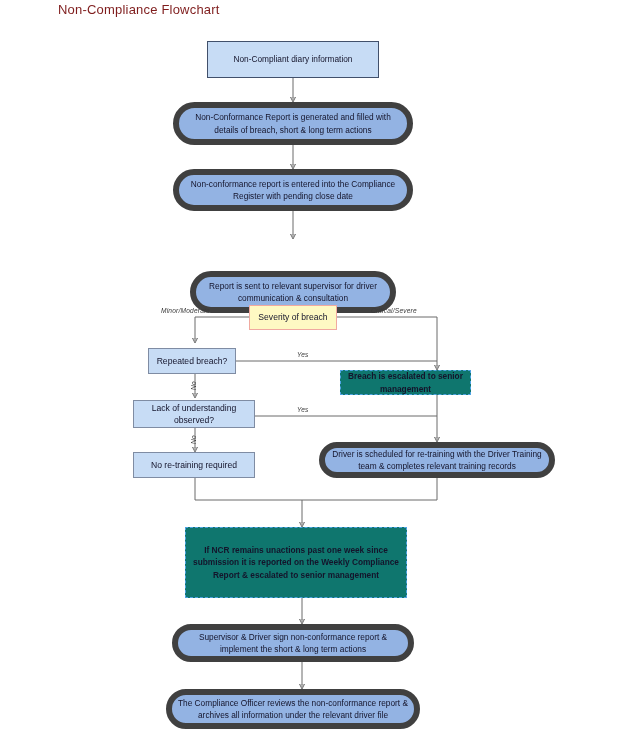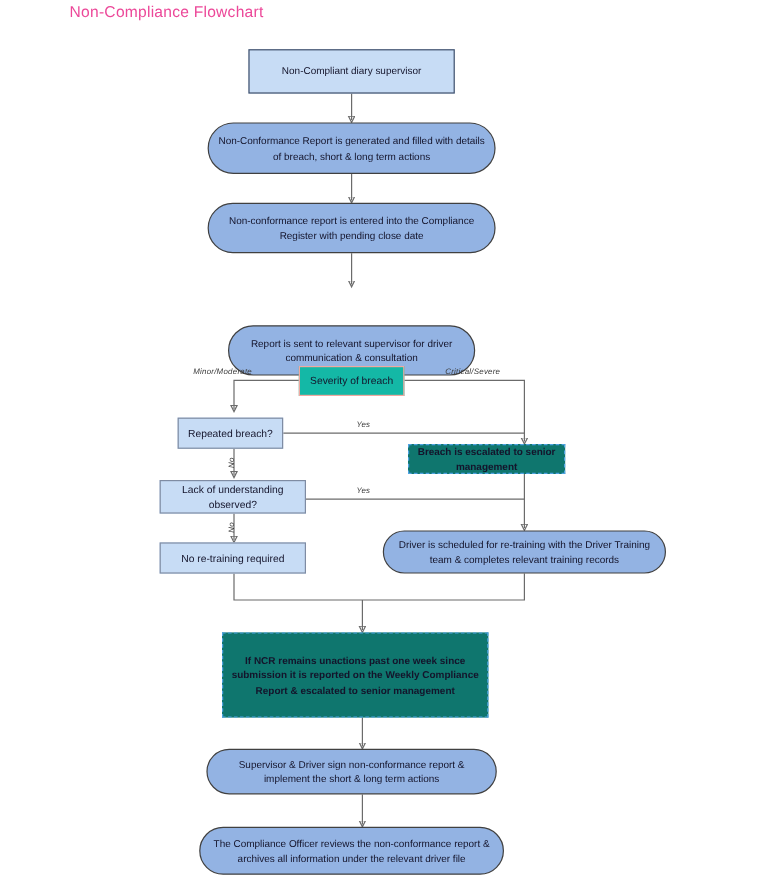--- a/index.html
+++ b/index.html
@@ -3,39 +3,39 @@
 <meta charset="utf-8">
 <style>
   html,body{margin:0;padding:0;background:#ffffff;}
   body{
     width:635px;height:735px;position:relative;overflow:hidden;
     font-family:"Liberation Sans","DejaVu Sans",sans-serif;
     color:#1a1a2e;
   }
   #chart-title{
     position:absolute;left:58px;top:2px;
-    font-size:13px;color:#ec4899;letter-spacing:.2px;white-space:nowrap;
+    font-size:13px;color:#7f1d1d;letter-spacing:.2px;white-space:nowrap;
   }
   .node{
     position:absolute;box-sizing:border-box;
     display:flex;align-items:center;justify-content:center;
     text-align:center;font-size:8.3px;line-height:1.45;
     padding:2px 6px;color:#14142b;
   }
   .rect{
     background:#c7dcf5;border:1px solid #41506b;
   }
   .rect-soft{
     background:#c7dcf5;border:1px solid #7f8ca3;
   }
   .round{
-    background:#93b3e3;border:1px solid #404040;border-radius:22px;
+    background:#93b3e3;border:6px solid #404040;border-radius:22px;
   }
   .decision{
-    background:#14b8a6;border:1px solid #f0a9a0;
+    background:#fef9c3;border:1px solid #f0a9a0;
   }
   .dashed{
     background:#0f766e;border:1.3px dashed #4fa3e3;font-weight:bold;
   }
   .edge-label{
     position:absolute;font-size:6.6px;font-style:italic;color:#3a3a3a;
     white-space:nowrap;letter-spacing:.2px;
   }
   .edge-label.vert{transform:rotate(-90deg);transform-origin:left top;}
   svg#wires{position:absolute;left:0;top:0;width:635px;height:735px;overflow:visible;}
@@ -76,21 +76,21 @@
   <line x1="195" y1="428" x2="195" y2="450" marker-end="url(#arw)"></line>
 
   <path d="M195,478 L195,500 L437,500 L437,478"></path>
   <line x1="302" y1="500" x2="302" y2="525" marker-end="url(#arw)"></line>
 
   <line x1="302" y1="598" x2="302" y2="622" marker-end="url(#arw)"></line>
 
   <line x1="302" y1="662" x2="302" y2="687" marker-end="url(#arw)"></line>
 </svg>
 
-<div class="node rect" style="left:207px;top:41px;width:172px;height:37px;">Non-Compliant diary supervisor</div>
+<div class="node rect" style="left:207px;top:41px;width:172px;height:37px;">Non-Compliant diary information</div>
 
 <div class="node round" style="left:173px;top:102px;width:240px;height:43px;">Non-Conformance Report is generated and filled with details of breach, short &amp; long term actions</div>
 
 <div class="node round" style="left:173px;top:169px;width:240px;height:42px;">Non-conformance report is entered into the Compliance Register with pending close date</div>
 
 <div class="node round" style="left:190px;top:239px;width:206px;height:42px;margin-top:32px;">Report is sent to relevant supervisor for driver communication &amp; consultation</div>
 
 <div class="node decision" style="left:249px;top:305px;width:88px;height:25px;font-size:8.6px;">Severity of breach</div>
 
 <div class="node rect-soft" style="left:148px;top:348px;width:88px;height:26px;font-size:8.6px;">Repeated breach?</div>

